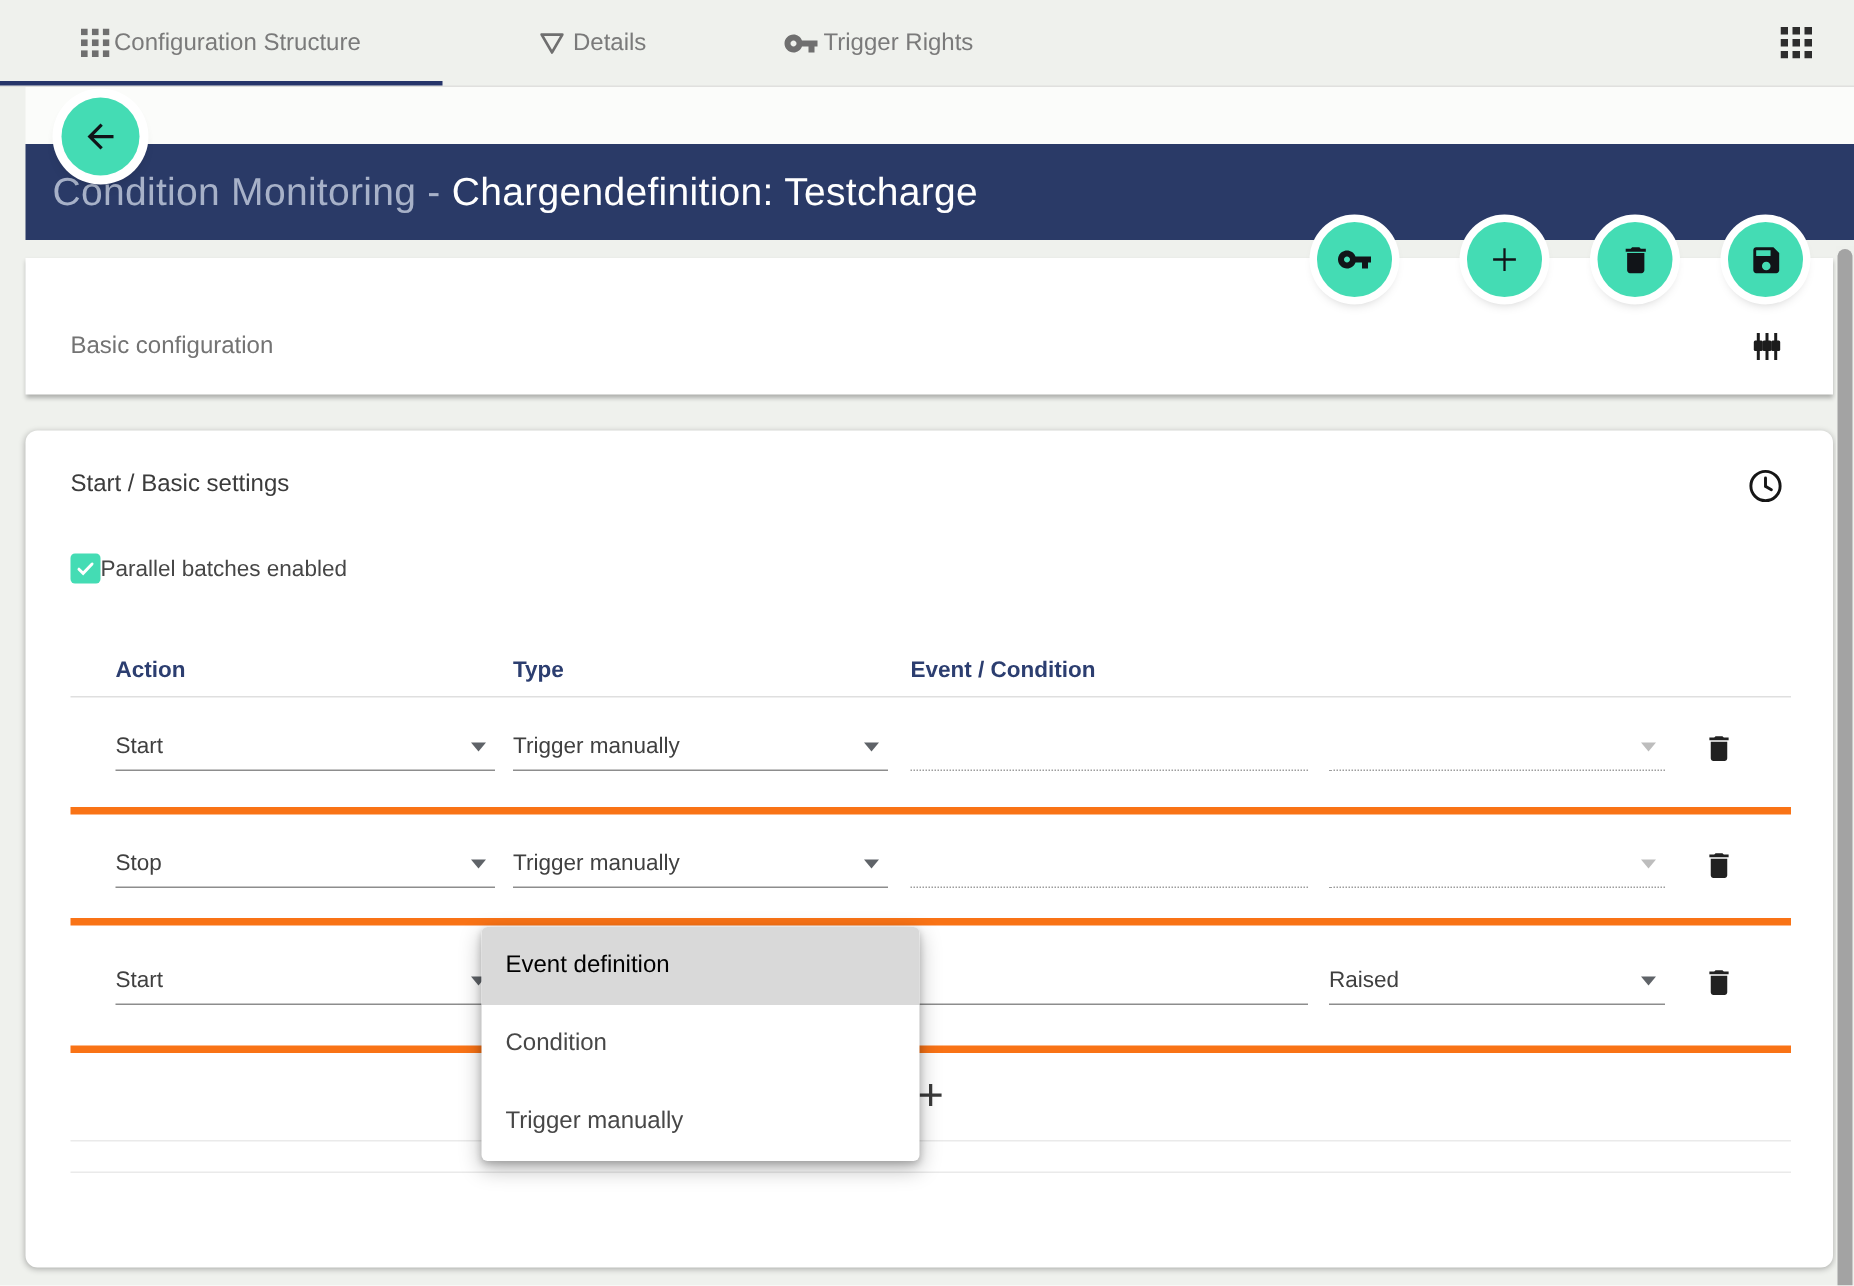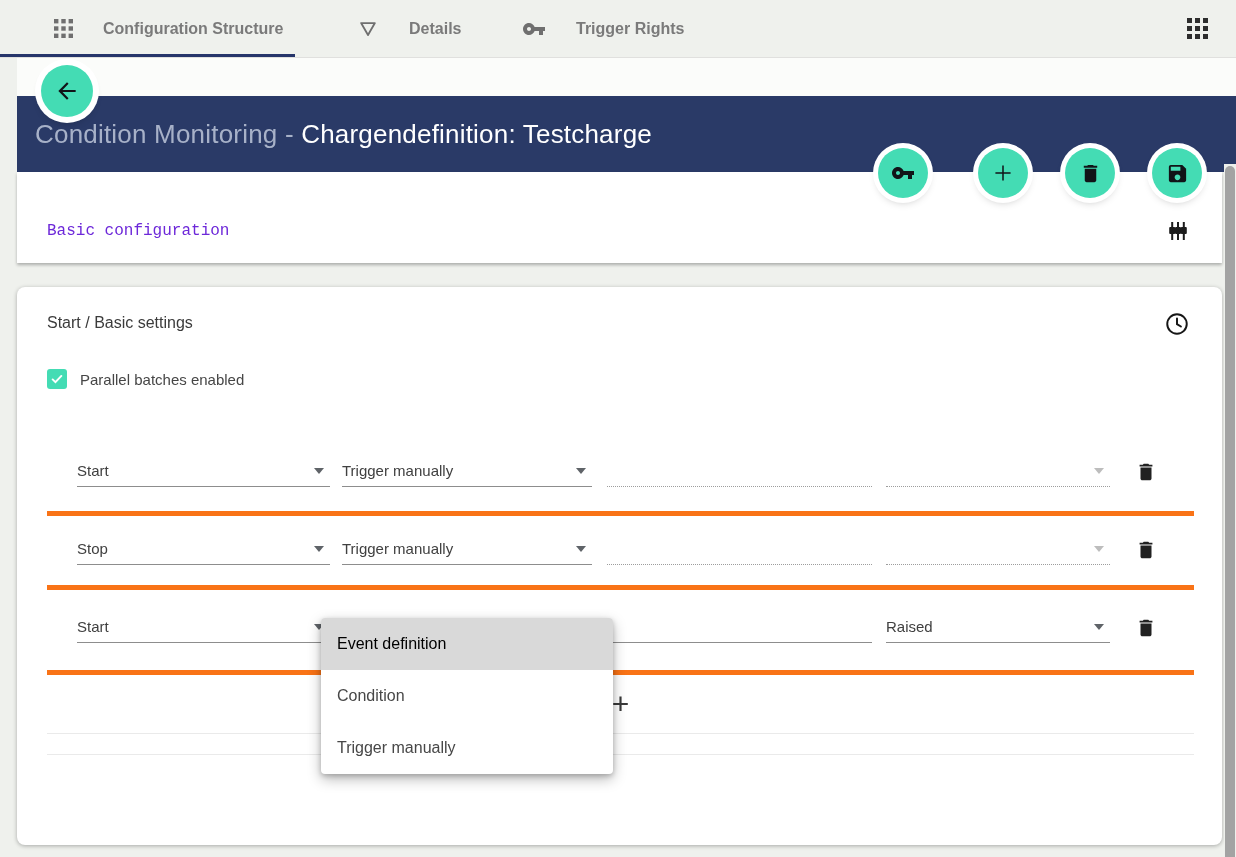--- a/index.html
+++ b/index.html
@@ -4,45 +4,45 @@
 <style>
   html,body{margin:0;padding:0;}
   body{
     width:1236px;height:857px;position:relative;overflow:hidden;
     background:#eff1ed;
     font-family:"Liberation Sans", sans-serif;
     -webkit-font-smoothing:antialiased;
   }
   
   .topbar{position:absolute;left:0;top:0;width:1236px;height:57px;background:#eff1ed;border-bottom:1px solid #e0e0de;}
-  .tab{position:absolute;top:0;height:57px;display:flex;align-items:center;gap:30px;color:#7a7a7a;font-size:16px;cursor:default;font-weight:bold;}
+  .tab{position:absolute;top:0;height:57px;display:flex;align-items:center;gap:3px;color:#7a7a7a;font-size:16px;cursor:default;}
   .tab-1{left:54px;} .tab-2{left:357px;} .tab-3{left:522px;}
   .tab-underline{position:absolute;left:0;top:54px;width:295px;height:3px;background:#26356a;}
   .apps{position:absolute;right:28px;top:18px;width:21px;height:21px;}
   
   .band{position:absolute;left:17px;top:58px;width:1219px;height:38px;background:#fbfcfa;}
   
-  .navyhdr{position:absolute;left:17px;top:96px;width:1219px;height:76px;background:#2a3a67;}
+  .navyhdr{position:absolute;left:17px;top:96px;width:1219px;height:64px;background:#2a3a67;}
   .navyhdr .title{position:absolute;left:18px;top:50%;transform:translateY(-50%);font-size:26px;letter-spacing:.2px;white-space:nowrap;}
   .title .muted{color:#a7b1c8;}
   .title .main{color:#ffffff;}
   
   .fab{position:absolute;border-radius:50%;background:#44dcb4;display:flex;align-items:center;justify-content:center;z-index:6;}
   .fab-back{left:41px;top:65px;width:52px;height:52px;box-shadow:0 0 0 6px #fff,0 5px 9px rgba(0,0,0,.3);}
   .fab-sm{top:148px;width:50px;height:50px;box-shadow:0 0 0 5px #fff,0 4px 8px rgba(0,0,0,.25);}
   .fab-key{left:878px;} .fab-add{left:978px;} .fab-del{left:1065px;} .fab-save{left:1152px;}
   
   .basiccard{position:absolute;left:17px;top:172px;width:1205px;height:91px;background:#fff;box-shadow:0 2px 3px rgba(0,0,0,.28);}
-  .basiccard .ttl{position:absolute;left:30px;top:50px;font-size:16px;color:#6d28d9;font-family:Liberation Mono, monospace;}
+  .basiccard .ttl{position:absolute;left:30px;top:50px;font-size:16px;color:#737373;}
   .basiccard .tune{position:absolute;right:32px;top:47px;}
   
   .maincard{position:absolute;left:17px;top:287px;width:1205px;height:558px;background:#fff;border-radius:8px;box-shadow:0 1px 4px rgba(0,0,0,.3);}
   .maincard .sect-ttl{position:absolute;left:30px;top:27px;font-size:16px;color:#3b3b3b;}
   .maincard .clock{position:absolute;right:32px;top:24px;}
-  .chkrow{position:absolute;left:30px;top:82px;display:flex;align-items:center;gap:13px;}
+  .chkrow{position:absolute;left:30px;top:82px;display:flex;align-items:center;gap:0;}
   .chkbox{width:20px;height:20px;border-radius:3px;background:#44dcb4;display:flex;align-items:center;justify-content:center;}
   .chklabel{font-size:15px;color:#464646;}
   
   .table{position:absolute;left:30px;top:151px;width:1147px;}
   .thead{position:relative;height:26px;border-bottom:1px solid #dfdfdf;}
   .th{position:absolute;top:0;font-size:15px;font-weight:bold;color:#2c3e70;}
   .th-action{left:30px;} .th-type{left:295px;} .th-ec{left:560px;}
   .trow{position:relative;border-bottom:5px solid #f97316;}
   .trow.r1{height:73px;} .trow.r2{height:69px;} .trow.r3{height:80px;}
   .field{position:absolute;top:18px;height:30px;font-size:15px;color:#404040;line-height:30px;}
@@ -196,20 +196,25 @@
   <div class="chkrow">
     <span class="chkbox">
       <svg width="14" height="14" viewBox="0 0 16 16">
           <path d="M3 8.5 L6.2 11.7 L13 4.5" fill="none" stroke="#ffffff" stroke-width="2.2" stroke-linecap="round"></path>
         </svg>
     </span>
     <span class="chklabel">Parallel batches enabled</span>
   </div>
 
   <div class="table">
+    <div class="thead">
+      <span class="th th-action">Action</span>
+      <span class="th th-type">Type</span>
+      <span class="th th-ec">Event / Condition</span>
+    </div>
 
     <div class="trow r1">
       <div class="field f-action u-solid">
         <span>Start</span>
         <span class="chev"></span>
       </div>
       <div class="field f-type u-solid">
         <span>Trigger manually</span>
         <span class="chev"></span>
       </div>

